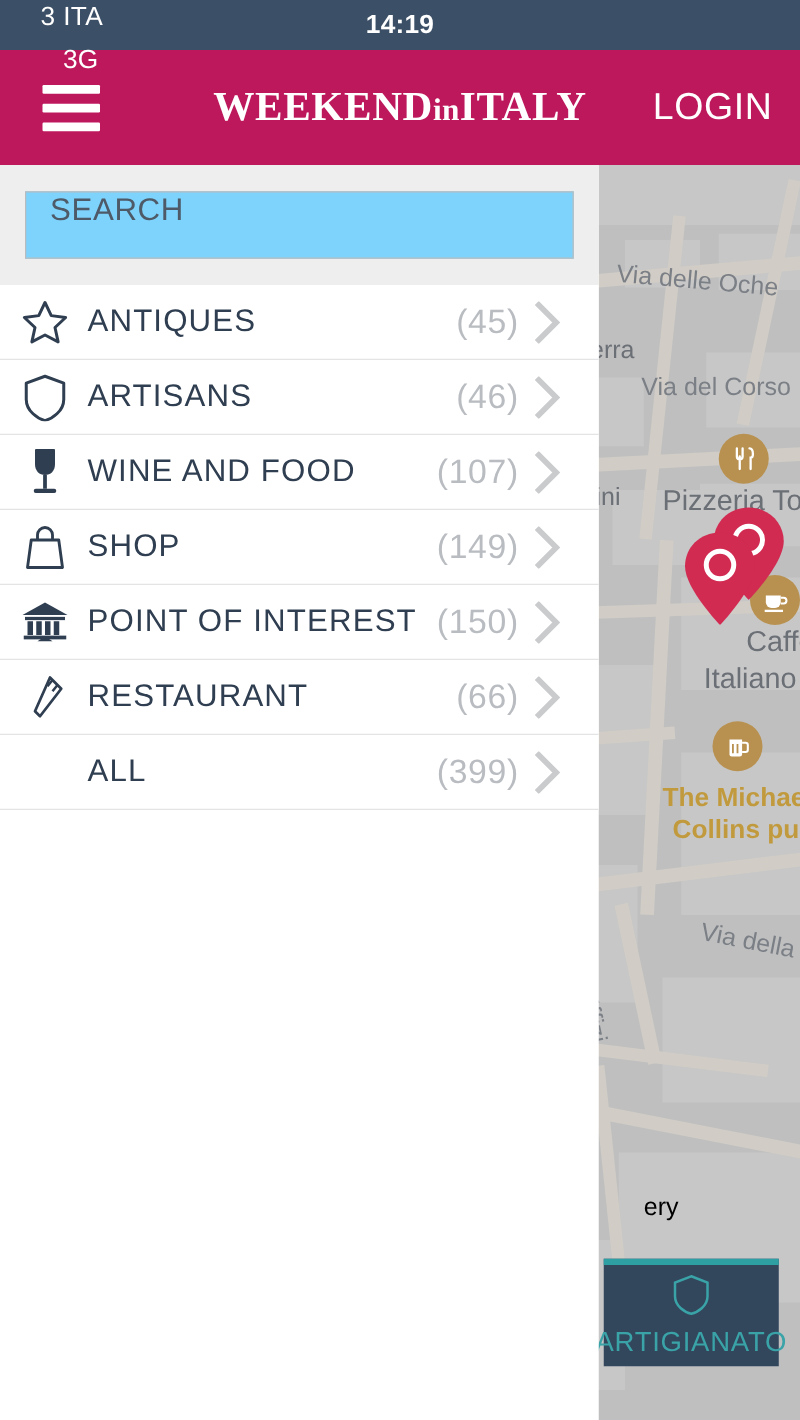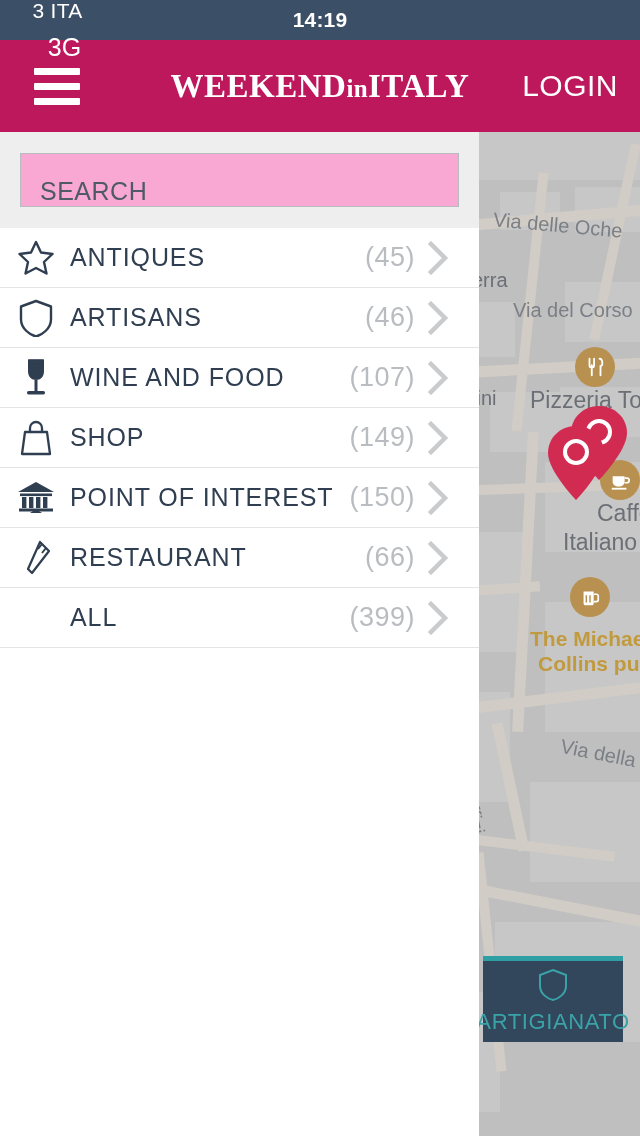--- a/index.html
+++ b/index.html
@@ -20,21 +20,21 @@
     background:#3b4f66;
     display:flex; align-items:center;
     color:#ffffff;
     z-index:40;
   }
   .sb-left { display:flex; align-items:center; padding-left:20px; gap:10px;flex-direction:column; }
   .sig-dots { display:flex; align-items:center; gap:5px; }
   .dot { width:11px; height:11px; border-radius:50%; border:1.6px solid #ffffff; }
   .dot.on { background:#ffffff; }
   .sb-carrier { font-size:21px; letter-spacing:.3px; }
-  .sb-net { font-size:25px; margin-left:14px; }
+  .sb-net { font-size:21px; margin-left:14px; }
   .sb-center {
     position:absolute; left:0; right:0; top:0; height:40px;
     display:flex; align-items:center; justify-content:center;
     pointer-events:none;
   }
   .sb-time { font-size:21px; font-weight:bold; letter-spacing:.2px; }
   .sb-right {
     position:absolute; right:14px; top:0; height:40px;
     display:flex; align-items:center; gap:9px;
   }
@@ -116,23 +116,23 @@
   
   .panel {
     position:absolute; top:132px; left:0; width:479px; height:1004px;
     background:#ffffff; z-index:20; overflow:hidden;
   }
   .searchwrap {
     height:96px; background:#eeeeee;
     display:flex; align-items:center; padding:0 20px;
   }
   .searchbox {
-    flex:1; height:54px; background:#f9a8d4;
+    flex:1; height:54px; background:#7dd3fc;
     border:1px solid #b9bcbf;
-    display:flex; align-items:flex-end; padding:0 19px;
+    display:flex; align-items:flex-start; padding:0 19px;
   }
   .searchbox .ph { color:#4e5a68; font-size:25px; letter-spacing:.5px; }
 
   .list { background:#ffffff; }
   .row {
     height:60px; display:flex; align-items:center;
     border-bottom:1px solid #e3e4e6;
     padding:0 18px 0 10px; cursor:pointer;justify-content:space-between;
   }
   .row .ic {
@@ -249,21 +249,21 @@
       <svg class="pin" viewBox="0 0 62 78" style="left:568px;top:272px;">
         <path d="M31 2 C15 2 3 14 3 29 C3 47 31 76 31 76 C31 76 59 47 59 29 C59 14 47 2 31 2 Z" fill="#d12b52"></path>
         <circle cx="31" cy="28" r="11" fill="none" stroke="#ffffff" stroke-width="4"></circle>
       </svg>
       <svg class="pin" viewBox="0 0 62 78" style="left:545px;top:292px;">
         <path d="M31 2 C15 2 3 14 3 29 C3 47 31 76 31 76 C31 76 59 47 59 29 C59 14 47 2 31 2 Z" fill="#d12b52"></path>
         <circle cx="31" cy="28" r="11" fill="none" stroke="#ffffff" stroke-width="4"></circle>
       </svg>
     </div>
 
-    <div class="mapcard" style="top:824px;">
+    <div class="mapcard" style="top:875px;">
       <span class="shield-ic">
         <svg width="30" height="34" viewBox="0 0 30 34">
           <path d="M15 2 L28 7 v11 c0 8-8 13-13 14 C10 31 2 26 2 18 V7 Z" fill="none" stroke="#3aa3a8" stroke-width="2"></path>
         </svg>
       </span>
       <span class="ctxt">ARTIGIANATO</span>
     </div>
   </div>
 
   <div class="panel">

